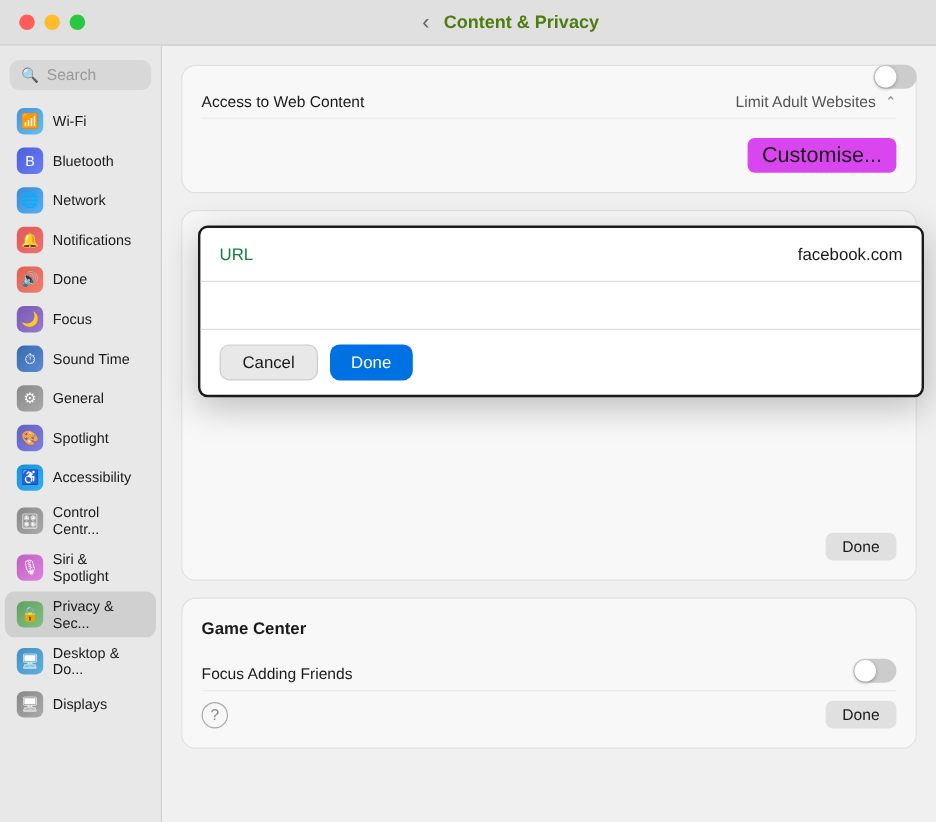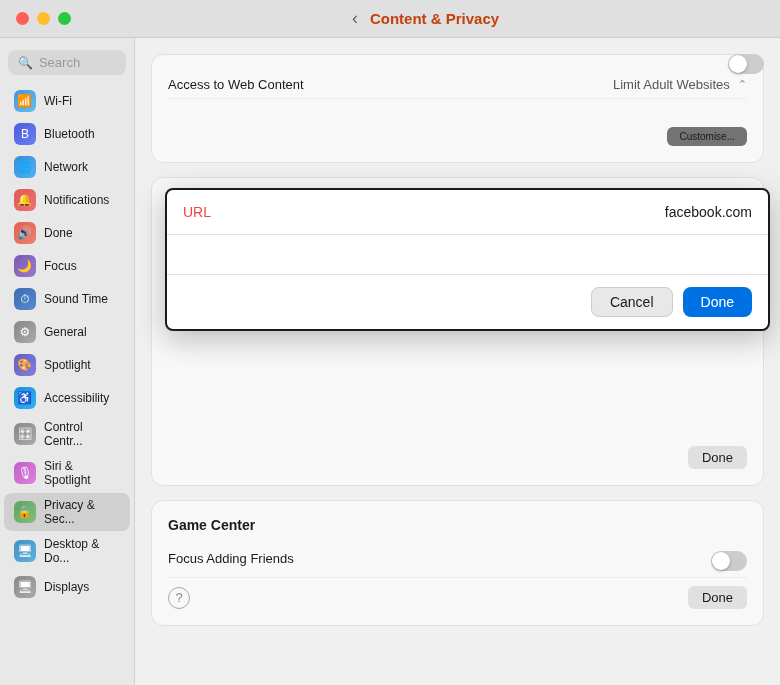--- a/index.html
+++ b/index.html
@@ -58,21 +58,21 @@
     .back-btn {
       font-size: 18px;
       color: #666;
       cursor: pointer;
       margin-right: 4px;
     }
 
     .title-text {
       font-size: 15px;
       font-weight: 600;
-      color: #c2410c;
+      color: #4d7c0f;
     }
 
     
     .content-area {
       display: flex;
       flex: 1;
       overflow: hidden;
     }
 
     
@@ -153,21 +153,21 @@
 
     .section-title {
       font-size: 14px;
       font-weight: 600;
       color: #1a1a1a;
       margin-bottom: 12px;
     }
 
     .section-row {
       display: flex;
-      align-items: flex-start;
+      align-items: flex-end;
       justify-content: space-between;
       padding: 6px 0;
       border-bottom: 1px solid #ececec;
     }
 
     .section-row:last-child {
       border-bottom: none;
     }
 
     .row-label {
@@ -177,28 +177,28 @@
 
     .row-value {
       font-size: 13px;
       color: #555;
       display: flex;
       align-items: center;
       gap: 4px;
     }
 
     .customise-btn {
-      background: #737373;
+      background: #d946ef;
       border: none;
       border-radius: 6px;
       padding: 4px 12px;
-      font-size: 10px;
-      cursor: pointer;
-      color: #1a1a1a;
-      margin-top: 20px;
+      font-size: 18px;
+      cursor: pointer;
+      color: #1a1a1a;
+      margin-top: 8px;
       float: right;
     }
 
     .toggle {
       width: 36px;
       height: 20px;
       border-radius: 10px;
       background: #ccc;
       position: relative;
       cursor: pointer;
@@ -281,21 +281,21 @@
 
     .url-row {
       display: flex;
       align-items: center;
       padding: 14px 16px;
       border-bottom: 1px solid #e0e0e0;
     }
 
     .url-label {
       font-size: 14px;
-      color: #ef4444;
+      color: #15803d;
       width: 80px;
     }
 
     .url-input {
       flex: 1;
       border: none;
       outline: none;
       font-size: 14px;
       color: #1a1a1a;
       text-align: right;
@@ -303,21 +303,20 @@
     }
 
     .second-row {
       padding: 10px 16px;
       border-bottom: 1px solid #e0e0e0;
       min-height: 40px;
     }
 
     .dialog-actions {
       display: flex;
-      justify-content: flex-end;
       gap: 10px;
       padding: 12px 16px;
     }
 
     .cancel-btn {
       background: #e8e8e8;
       border: 1px solid #ccc;
       border-radius: 8px;
       padding: 6px 18px;
       font-size: 14px;

